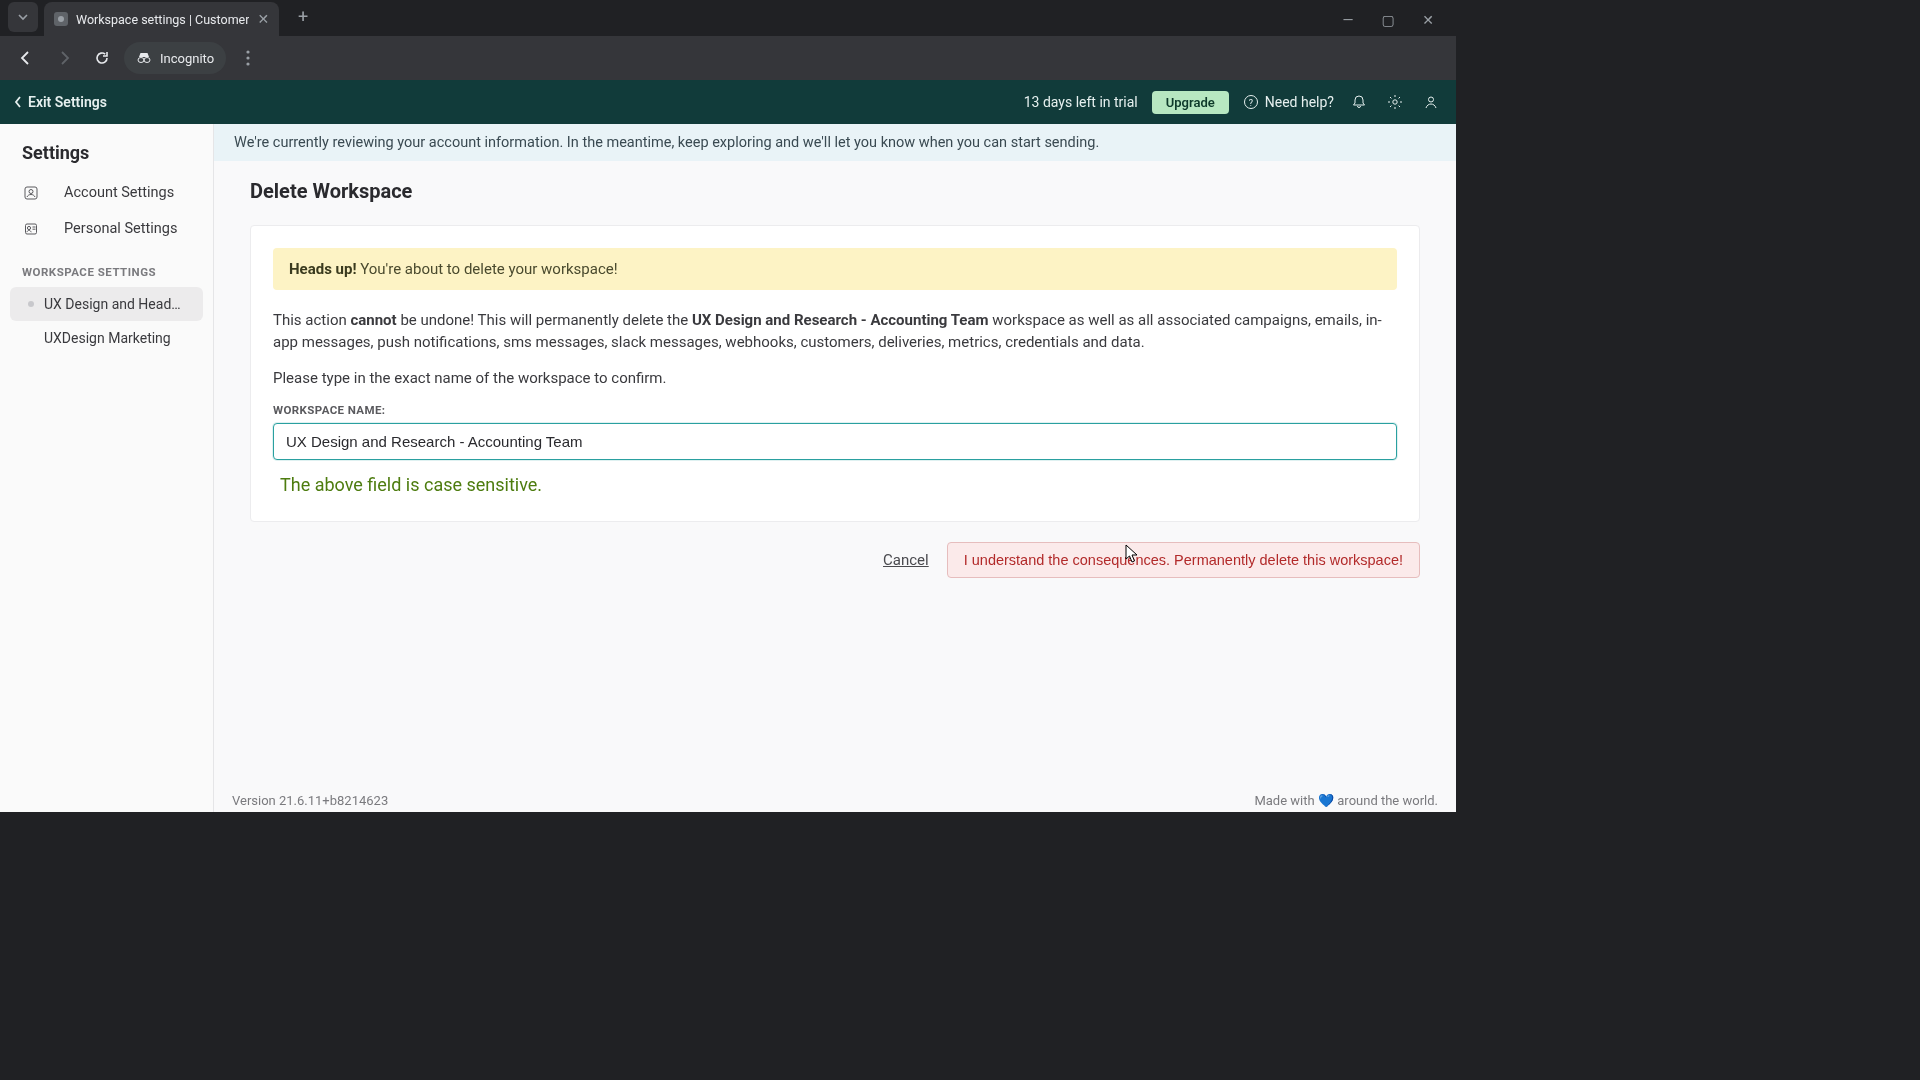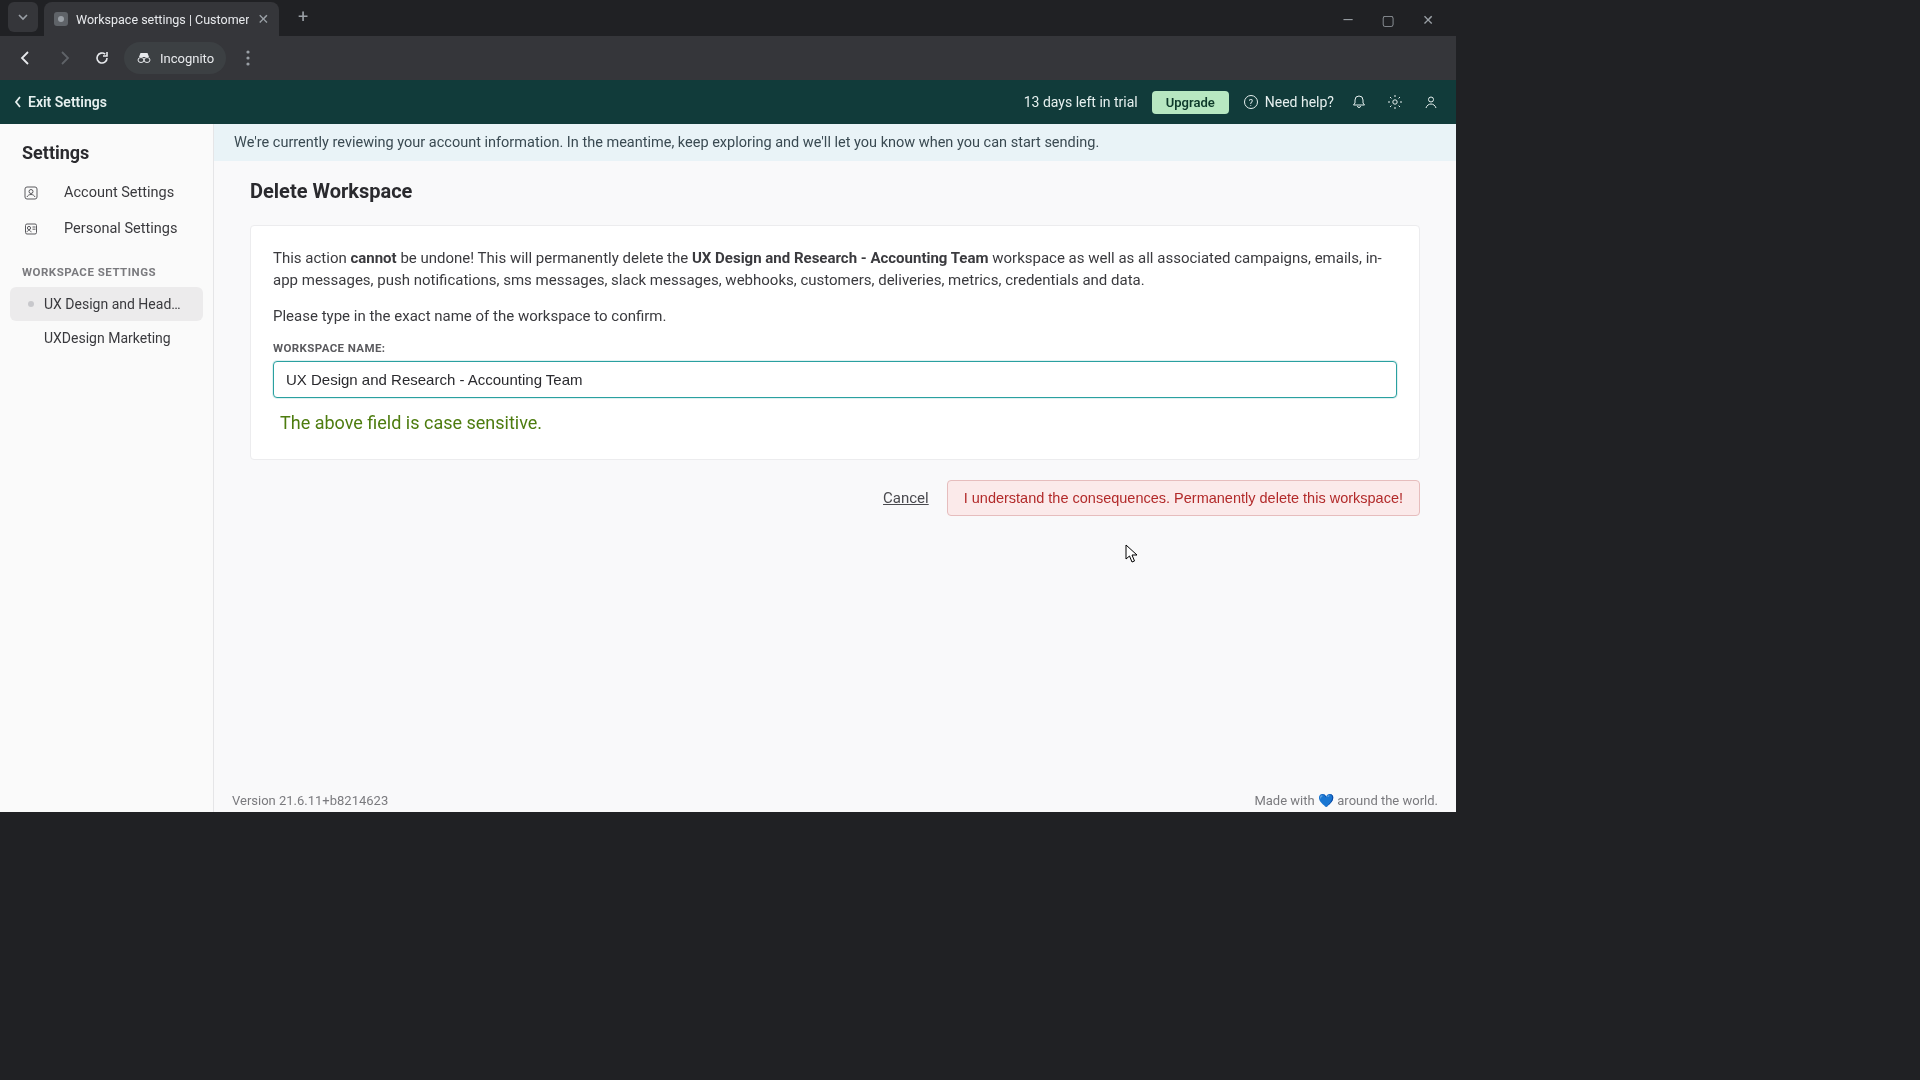--- a/index.html
+++ b/index.html
@@ -366,20 +366,23 @@
         <span>UXDesign Marketing</span>
       </div>
     </div>
 
     <div class="main">
       <div class="banner">We're currently reviewing your account information. In the meantime, keep exploring and we'll let you know when you can start sending.</div>
 
       <div class="page-title">Delete Workspace</div>
 
       <div class="card">
+        <div class="warn">
+          <strong>Heads up!</strong><span> You're about to delete your workspace!</span>
+        </div>
 
         <p class="body-text">
           <span>This action </span><strong>cannot</strong><span> be undone! This will permanently delete the </span><strong>UX Design and Research - Accounting Team</strong><span> workspace as well as all associated campaigns, emails, in-app messages, push notifications, sms messages, slack messages, webhooks, customers, deliveries, metrics, credentials and data.</span>
         </p>
 
         <p class="body-text">Please type in the exact name of the workspace to confirm.</p>
 
         <div class="field-label">WORKSPACE NAME:</div>
         <input class="text-input" value="UX Design and Research - Accounting Team" style="">
         <div class="hint">The above field is case sensitive.</div>

